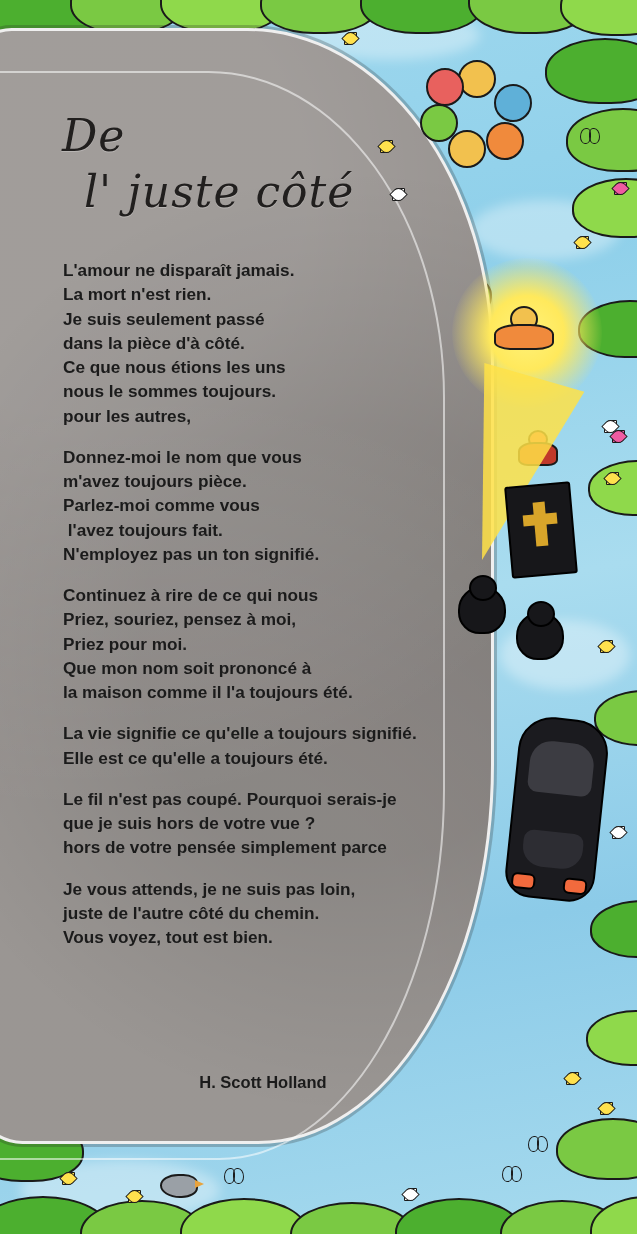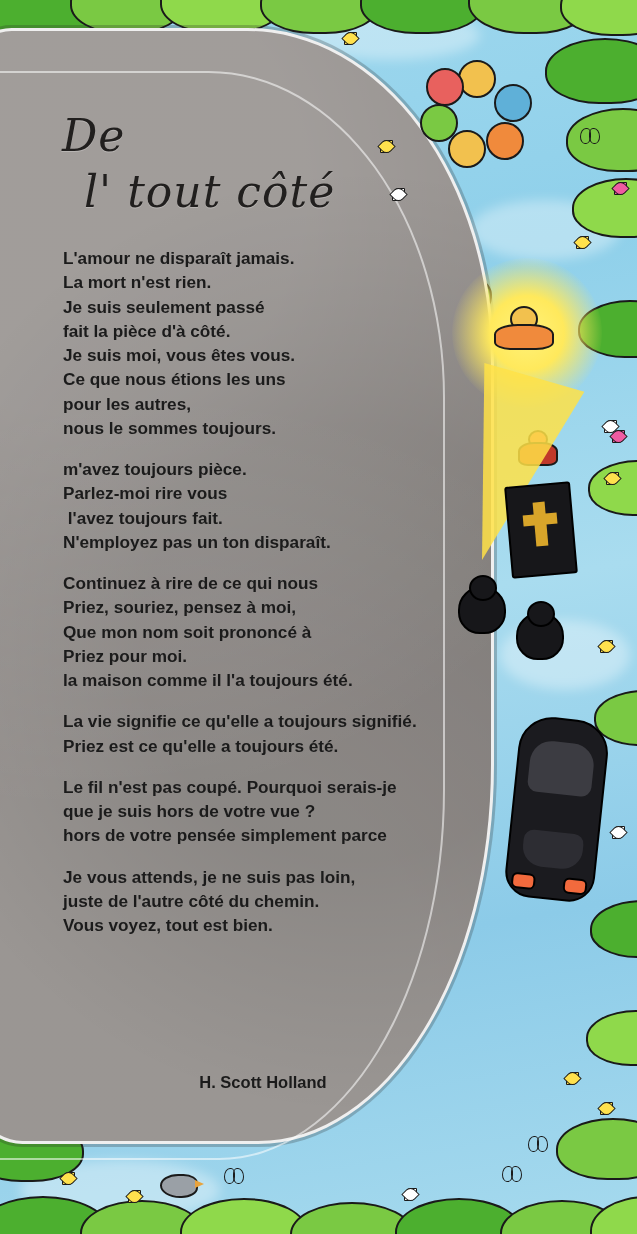--- a/index.html
+++ b/index.html
@@ -79,21 +79,21 @@
     line-height: 1.28;
     font-style: italic;
     letter-spacing: 1px;
     text-shadow: 0 1px 0 rgba(255,255,255,0.25);
   }
   .title .l2 { display: block; padding-left: 22px; }
 
   .poem {
     position: absolute;
     left: 63px;
-    top: 246px;
+    top: 258px;
     width: 470px;
     color: #1b1b1b;
     font-size: 17.2px;
     font-weight: bold;
     line-height: 1.41;
   }
   .stanza { margin: 0 0 17px 0; }
   .stanza .line { display: block; white-space: pre; }
   .author {
     position: absolute;
@@ -364,50 +364,50 @@
   <div class="flower white" style="left:612px;top:826px;"></div>
   <div class="flower" style="left:566px;top:1072px;"></div>
   <div class="flower" style="left:600px;top:1102px;"></div>
   <div class="flower" style="left:128px;top:1190px;"></div>
   <div class="flower white" style="left:404px;top:1188px;"></div>
   <div class="flower" style="left:62px;top:1172px;"></div>
 
   <div class="content">
     <div class="title">
       <span>De</span>
-      <span class="l2">l' tout côté</span>
+      <span class="l2">l' juste côté</span>
     </div>
 
     <div class="poem">
       <p class="stanza">
         <span class="line">L'amour ne disparaît jamais.</span>
         <span class="line">La mort n'est rien.</span>
         <span class="line">Je suis seulement passé</span>
-        <span class="line">fait la pièce d'à côté.</span>
-        <span class="line">Je suis moi, vous êtes vous.</span>
+        <span class="line">dans la pièce d'à côté.</span>
         <span class="line">Ce que nous étions les uns</span>
+        <span class="line">nous le sommes toujours.</span>
         <span class="line">pour les autres,</span>
-        <span class="line">nous le sommes toujours.</span>
-      </p>
-      <p class="stanza">
+      </p>
+      <p class="stanza">
+        <span class="line">Donnez-moi le nom que vous</span>
         <span class="line">m'avez toujours pièce.</span>
-        <span class="line">Parlez-moi rire vous</span>
+        <span class="line">Parlez-moi comme vous</span>
         <span class="line"> l'avez toujours fait.</span>
-        <span class="line">N'employez pas un ton disparaît.</span>
+        <span class="line">N'employez pas un ton signifié.</span>
       </p>
       <p class="stanza">
         <span class="line">Continuez à rire de ce qui nous</span>
         <span class="line">Priez, souriez, pensez à moi,</span>
+        <span class="line">Priez pour moi.</span>
         <span class="line">Que mon nom soit prononcé à</span>
-        <span class="line">Priez pour moi.</span>
         <span class="line">la maison comme il l'a toujours été.</span>
       </p>
       <p class="stanza">
         <span class="line">La vie signifie ce qu'elle a toujours signifié.</span>
-        <span class="line">Priez est ce qu'elle a toujours été.</span>
+        <span class="line">Elle est ce qu'elle a toujours été.</span>
       </p>
       <p class="stanza">
         <span class="line">Le fil n'est pas coupé. Pourquoi serais-je</span>
         <span class="line">que je suis hors de votre vue ?</span>
         <span class="line">hors de votre pensée simplement parce</span>
       </p>
       <p class="stanza">
         <span class="line">Je vous attends, je ne suis pas loin,</span>
         <span class="line">juste de l'autre côté du chemin.</span>
         <span class="line">Vous voyez, tout est bien.</span>

